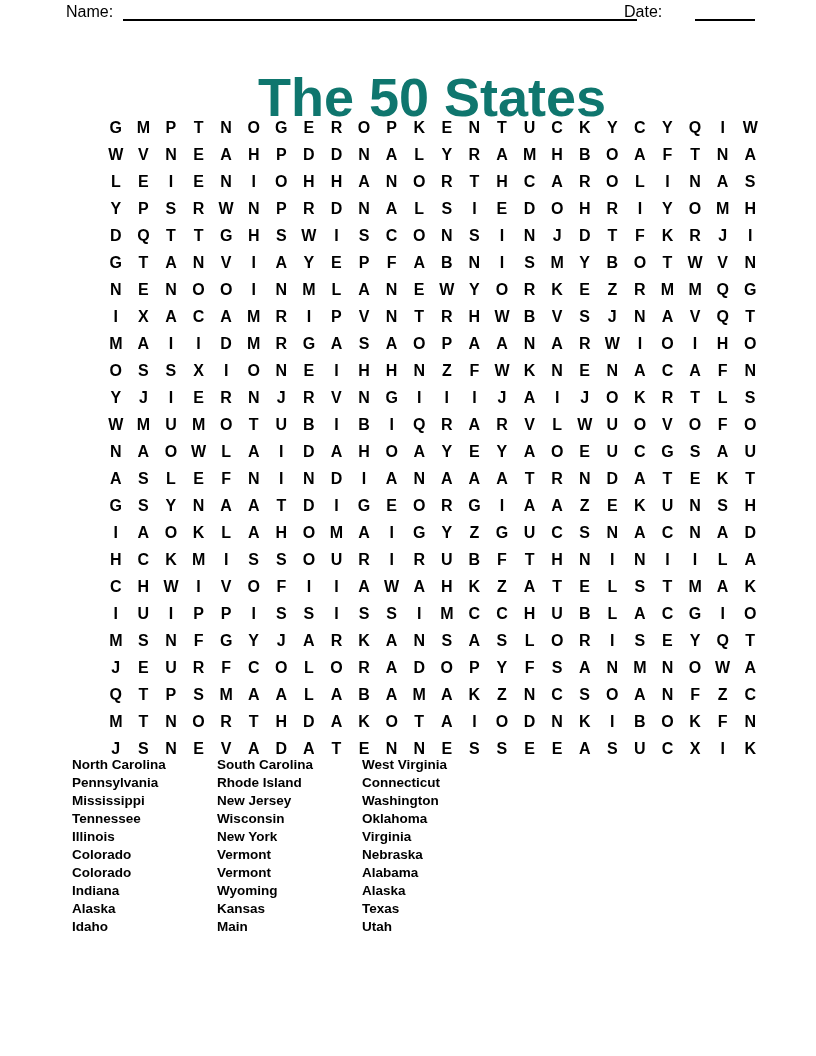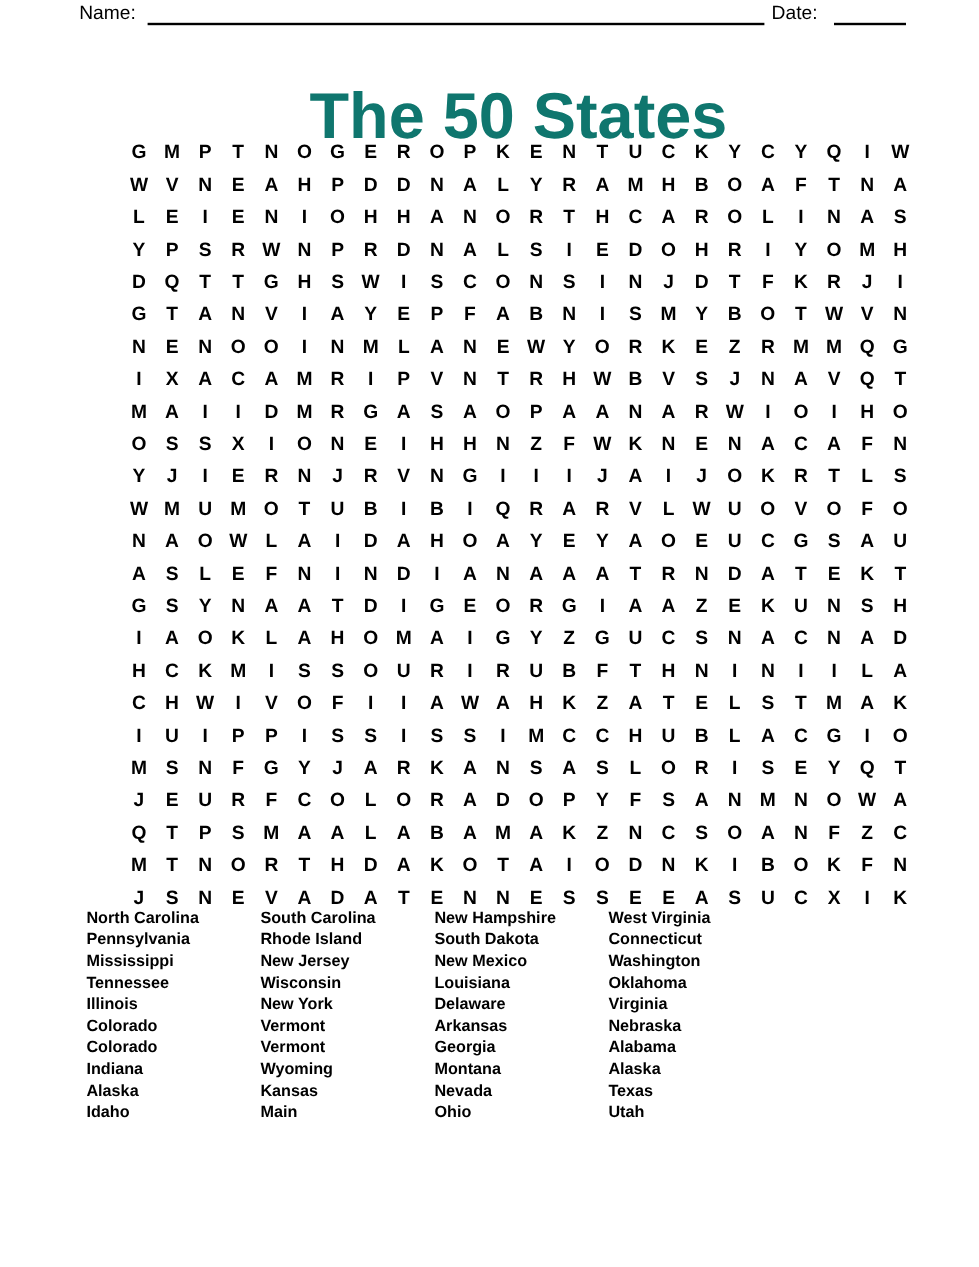--- a/index.html
+++ b/index.html
@@ -19,21 +19,21 @@
   }
   
   .hdr-label {
     position: absolute;
     top: 3px;
     font-size: 16px;
     color: #000;
     white-space: nowrap;
   }
   .name-label { left: 42px; }
-  .date-label { left: 619px; }
+  .date-label { left: 600px; }
   .blank-line {
     position: absolute;
     top: 1px;
     height: 18px;
     border-bottom: 2px solid #000;
   }
   .name-line { left: 99px; width: 514px; }
   .date-line { left: 671px; width: 60px; }
 
   
@@ -700,32 +700,20 @@
         <div class="word-item">New Jersey</div>
         <div class="word-item">Wisconsin</div>
         <div class="word-item">New York</div>
         <div class="word-item">Vermont</div>
         <div class="word-item">Vermont</div>
         <div class="word-item">Wyoming</div>
         <div class="word-item">Kansas</div>
         <div class="word-item">Main</div>
       </div>
       <div class="word-col">
-        <div class="word-item">New Hampshire</div>
-        <div class="word-item">South Dakota</div>
-        <div class="word-item">New Mexico</div>
-        <div class="word-item">Louisiana</div>
-        <div class="word-item">Delaware</div>
-        <div class="word-item">Arkansas</div>
-        <div class="word-item">Georgia</div>
-        <div class="word-item">Montana</div>
-        <div class="word-item">Nevada</div>
-        <div class="word-item">Ohio</div>
-      </div>
-      <div class="word-col">
         <div class="word-item">West Virginia</div>
         <div class="word-item">Connecticut</div>
         <div class="word-item">Washington</div>
         <div class="word-item">Oklahoma</div>
         <div class="word-item">Virginia</div>
         <div class="word-item">Nebraska</div>
         <div class="word-item">Alabama</div>
         <div class="word-item">Alaska</div>
         <div class="word-item">Texas</div>
         <div class="word-item">Utah</div>

